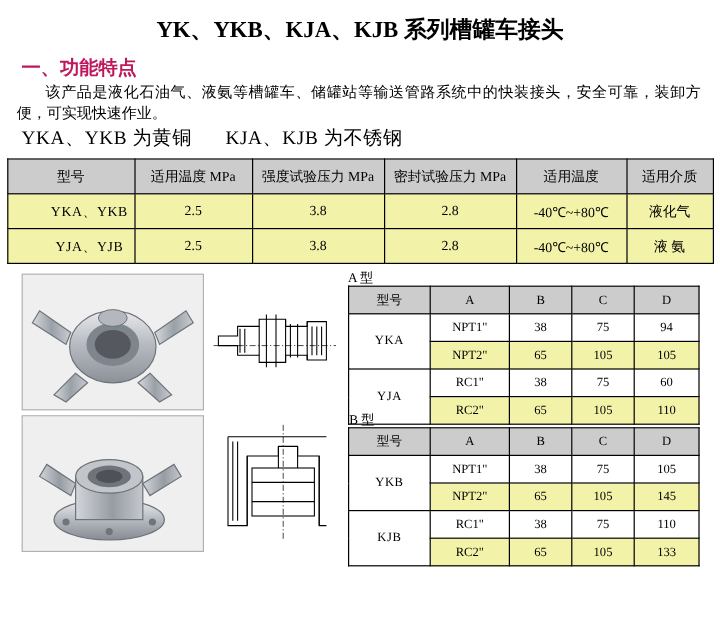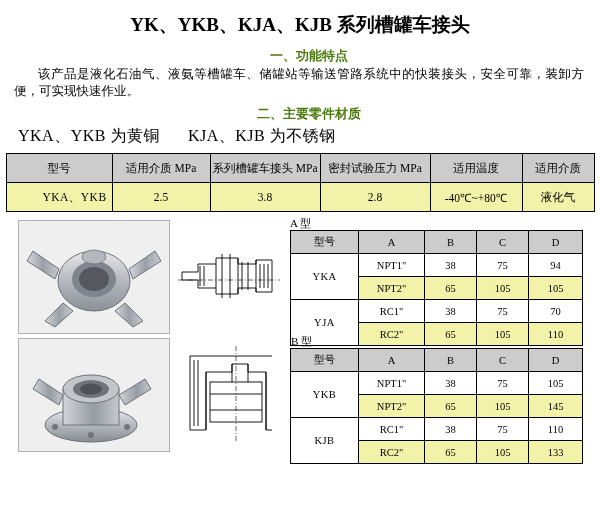--- a/index.html
+++ b/index.html
@@ -23,27 +23,26 @@
   .title {
     text-align: center;
     font-size: 19px;
     font-weight: bold;
     font-family: "Liberation Serif", serif;
     letter-spacing: 0px;
     padding-top: 12px;
     padding-bottom: 4px;
   }
   .section-head {
-    color: #4d7c0f;
+    color: #be185d;
     font-weight: bold;
-    font-size: 13px;
+    font-size: 16px;
     padding-left: 18px;
     padding-top: 5px;
     padding-bottom: 1px;
-    text-align: center;
   }
   .body-text {
     font-size: 12.5px;
     line-height: 17px;
     padding-left: 14px;
     padding-right: 16px;
     text-align: justify;
   }
   .indent {
     text-indent: 24px;
@@ -140,53 +139,60 @@
 </head>
 <body>
 
 <div class="page">
 
   <div class="title">YK、YKB、KJA、KJB 系列槽罐车接头</div>
 
   <div class="section-head">一、功能特点</div>
   <div class="body-text indent">该产品是液化石油气、液氨等槽罐车、储罐站等输送管路系统中的快装接头，安全可靠，装卸方便，可实现快速作业。</div>
 
-  <div class="section-head">二、主要零件材质</div>
   <div class="mat-line">
     <span>YKA、YKB 为黄铜</span><span class="mat-gap"></span><span>KJA、KJB 为不锈钢</span>
   </div>
 
 
   <table class="perf">
     <colgroup>
       <col style="width:106px">
       <col style="width:98px">
       <col style="width:110px">
       <col style="width:110px">
       <col style="width:92px">
       <col style="width:72px">
     </colgroup>
     <thead>
       <tr>
         <th>型号</th>
-        <th>适用介质 MPa</th>
-        <th>系列槽罐车接头 MPa</th>
+        <th>适用温度 MPa</th>
+        <th>强度试验压力 MPa</th>
         <th>密封试验压力 MPa</th>
         <th>适用温度</th>
         <th>适用介质</th>
       </tr>
     </thead>
     <tbody>
       <tr>
         <td>YKA、YKB</td>
         <td>2.5</td>
         <td>3.8</td>
         <td>2.8</td>
         <td>-40℃~+80℃</td>
         <td>液化气</td>
+      </tr>
+      <tr>
+        <td>YJA、YJB</td>
+        <td>2.5</td>
+        <td>3.8</td>
+        <td>2.8</td>
+        <td>-40℃~+80℃</td>
+        <td>液  氨</td>
       </tr>
     </tbody>
   </table>
 
 
   <div class="dim-area">
 
     <div class="photo" style="left:18px; top:4px; width:150px; height:112px;">
       <svg width="150" height="112" viewBox="0 0 150 112">
         <defs>
@@ -260,21 +266,21 @@
           <td class="alt">NPT2"</td>
           <td class="alt">65</td>
           <td class="alt">105</td>
           <td class="alt">105</td>
         </tr>
         <tr>
           <td class="model-cell" rowspan="2">YJA</td>
           <td>RC1"</td>
           <td>38</td>
           <td>75</td>
-          <td>70</td>
+          <td>60</td>
         </tr>
         <tr>
           <td class="alt">RC2"</td>
           <td class="alt">65</td>
           <td class="alt">105</td>
           <td class="alt">110</td>
         </tr>
       </tbody>
     </table>
 

